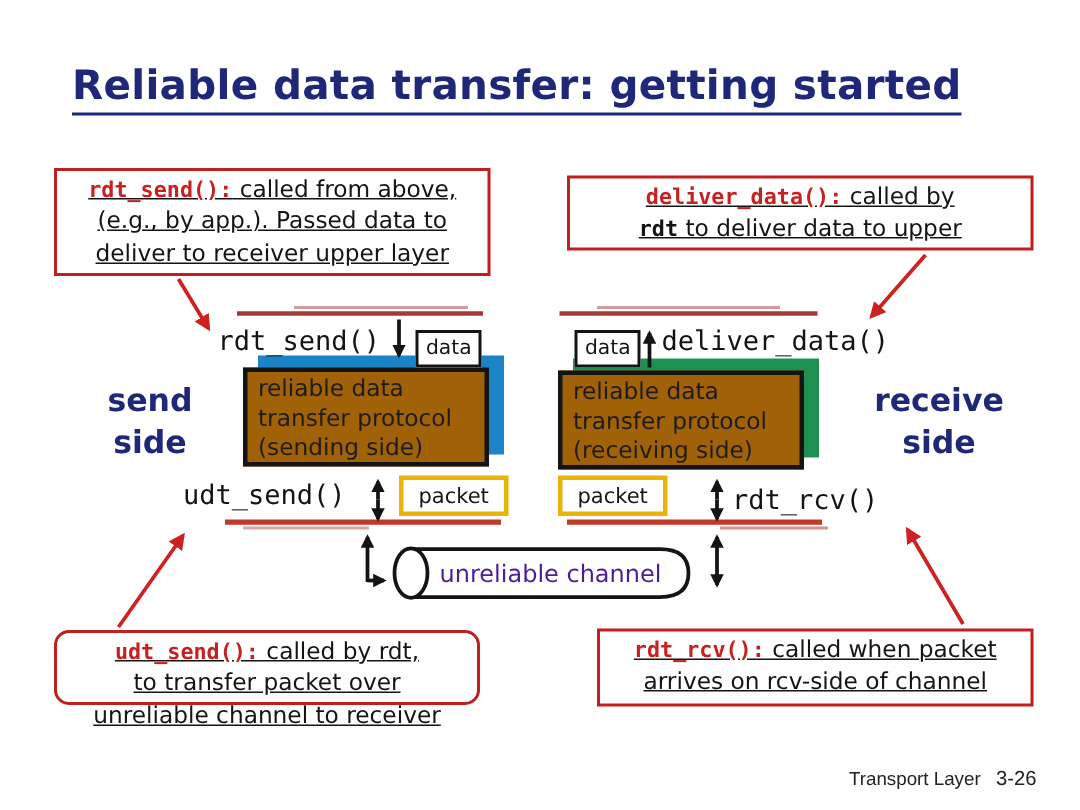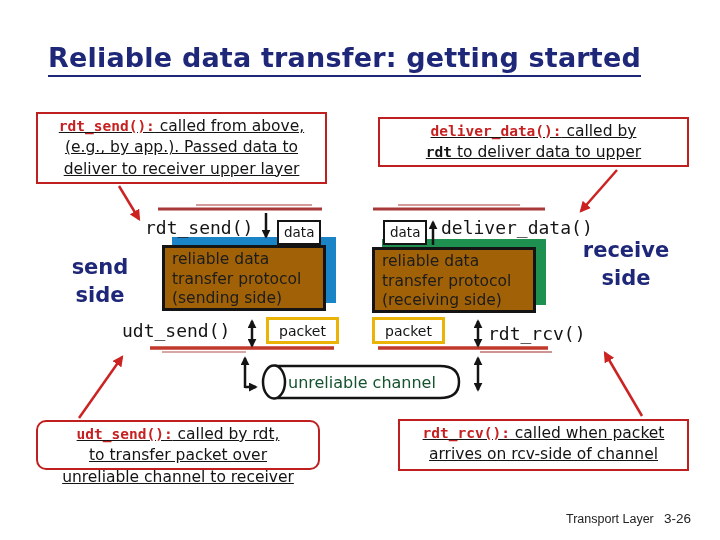--- a/index.html
+++ b/index.html
@@ -67,25 +67,25 @@
     font-size: 14px; line-height: 1; padding: 4px 10px 3px;
   }
   #packet-left  { left: 266px; top: 317px; }
   #packet-right { left: 372px; top: 317px; }
 
   .side-label {
     position: absolute; color: #1f2878; font-size: 21px; font-weight: 700;
     text-align: center; line-height: 1.35;
   }
   #send-side    { left: 56px;  top: 253px; width: 88px; }
-  #receive-side { left: 560px; top: 236px; width: 132px; text-align: center; }
+  #receive-side { left: 560px; top: 253px; width: 132px; text-align: center; }
 
   #channel-label {
     position: absolute; left: 288px; top: 373px; width: 158px;
-    text-align: left; font-size: 16px; color: #14532d; white-space: nowrap;
+    text-align: center; font-size: 16px; color: #4c1d95; white-space: nowrap;
   }
 
   .footer-label { position: absolute; left: 566px; top: 512px; font-size: 12.5px; color: #222;
                   font-family: "Liberation Sans", sans-serif; }
   .footer-page  { position: absolute; left: 664px; top: 511px; font-size: 13.5px; color: #222;
                   font-family: "Liberation Sans", sans-serif; }
 </style>
 </head>
 <body>
 

